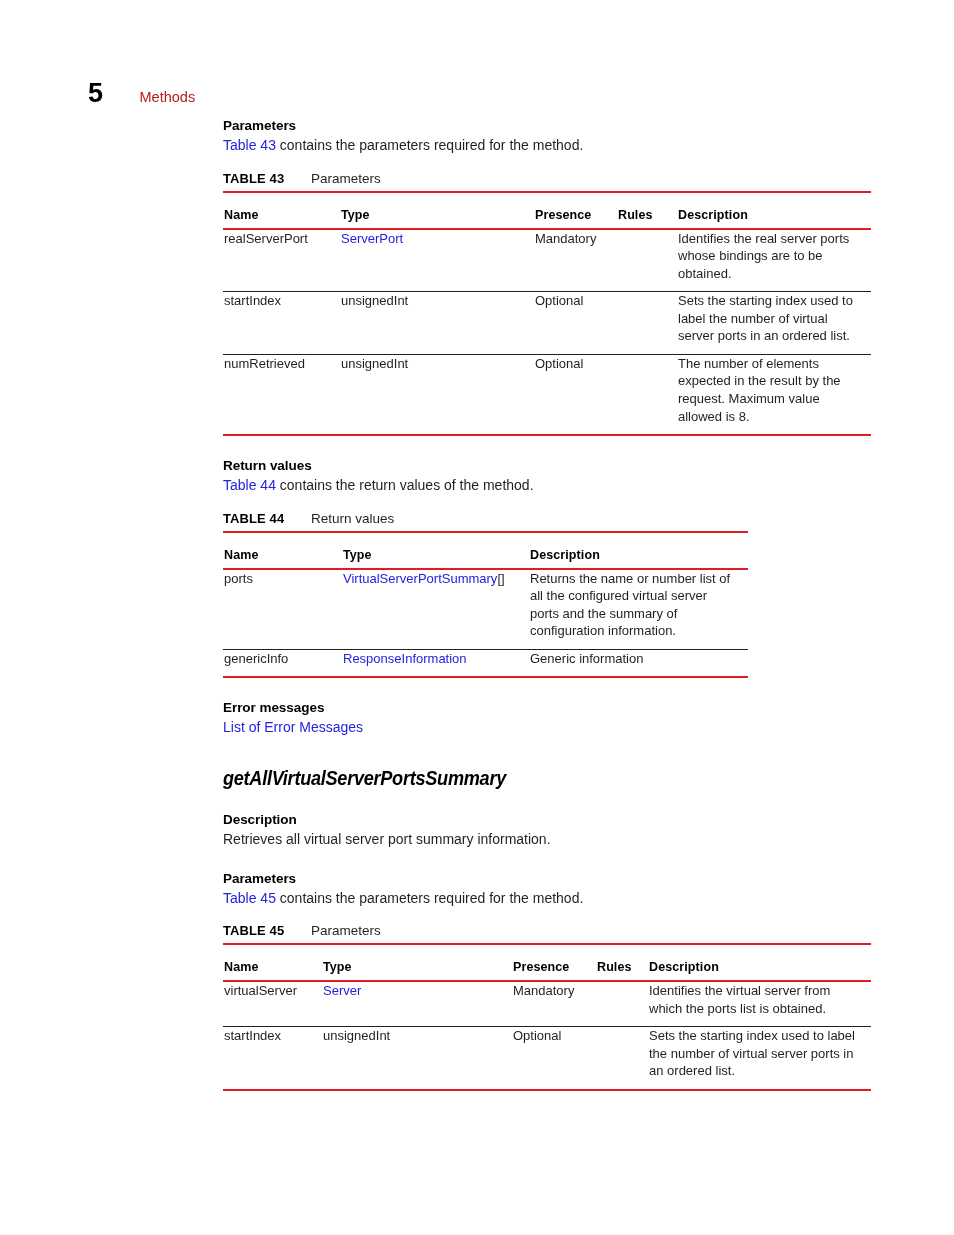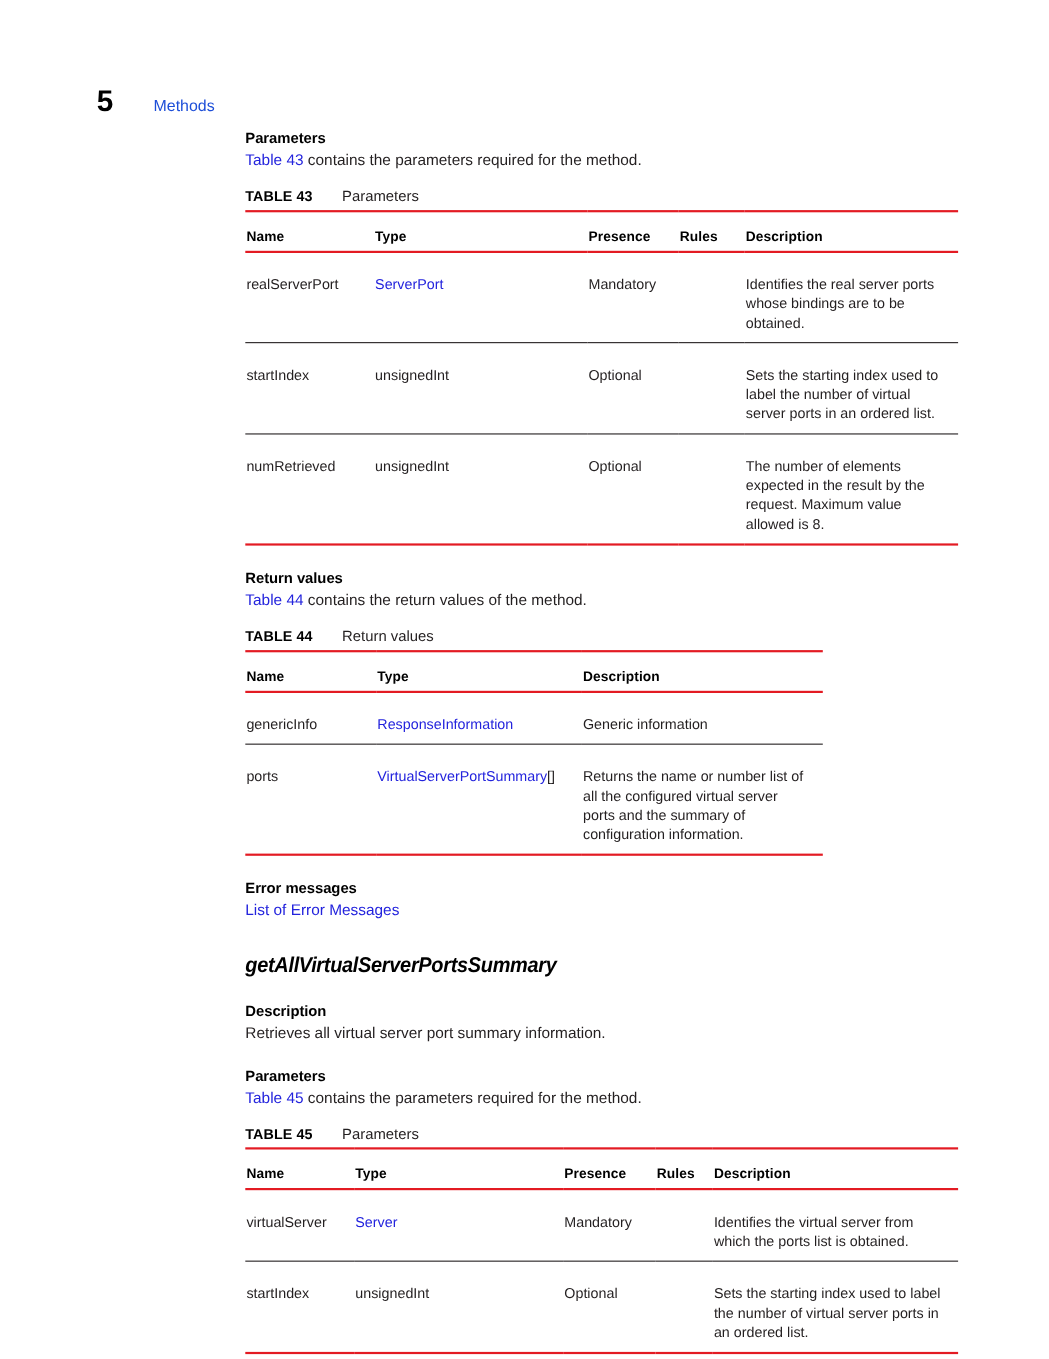--- a/index.html
+++ b/index.html
@@ -26,21 +26,21 @@
   }
   .chapter-number {
     font-size: 27px;
     font-weight: bold;
     line-height: 1;
     letter-spacing: -0.5px;
   }
   .chapter-title {
     font-size: 14.5px;
     margin-left: 37px;
-    color: #1d4ed8;
+    color: #b91c1c;
     margin-top: 37px;
   }
 
   
   .content {
     position: absolute;
     left: 223px;
     top: 118px;
     width: 700px;
   }
@@ -113,21 +113,21 @@
     padding: 15px 6px 6px 1px;
     border-top: 2.2px solid #e31b23;
     border-bottom: 2.2px solid #e31b23;
     color: #000;
     letter-spacing: 0.1px;
     vertical-align: bottom;
   }
   table.doc-table tbody td {
     font-size: 13px;
     color: #231f20;
-    padding: 20px 10px 9px 1px;
+    padding: 0 10px 9px 1px;
     vertical-align: top;
     line-height: 1.35;
     border-bottom: 1.1px solid #231f20;
   }
   table.doc-table tbody tr:last-child td {
     border-bottom: 2.6px solid #e31b23;
   }
   td .xref { color: #2323dd; text-align: center; }
 
   
@@ -230,28 +230,28 @@
     </colgroup>
     <thead>
       <tr>
         <th>Name</th>
         <th>Type</th>
         <th>Description</th>
       </tr>
     </thead>
     <tbody>
       <tr>
+        <td>ports</td>
+        <td><span class="xref">VirtualServerPortSummary</span><span>[]</span></td>
+        <td>Returns the name or number list of all the configured virtual server ports and the summary of configuration information.</td>
+      </tr>
+      <tr>
         <td>genericInfo</td>
         <td><span class="xref">ResponseInformation</span><span></span></td>
         <td>Generic information</td>
-      </tr>
-      <tr>
-        <td>ports</td>
-        <td><span class="xref">VirtualServerPortSummary</span><span>[]</span></td>
-        <td>Returns the name or number list of all the configured virtual server ports and the summary of configuration information.</td>
       </tr>
     </tbody>
   </table>
 
   <div class="gap-m"></div>
 
   <h3 class="sub-head">Error messages</h3>
   <p class="body-text"><span class="xref">List of Error Messages</span></p>
 
   <div class="gap-l"></div>

